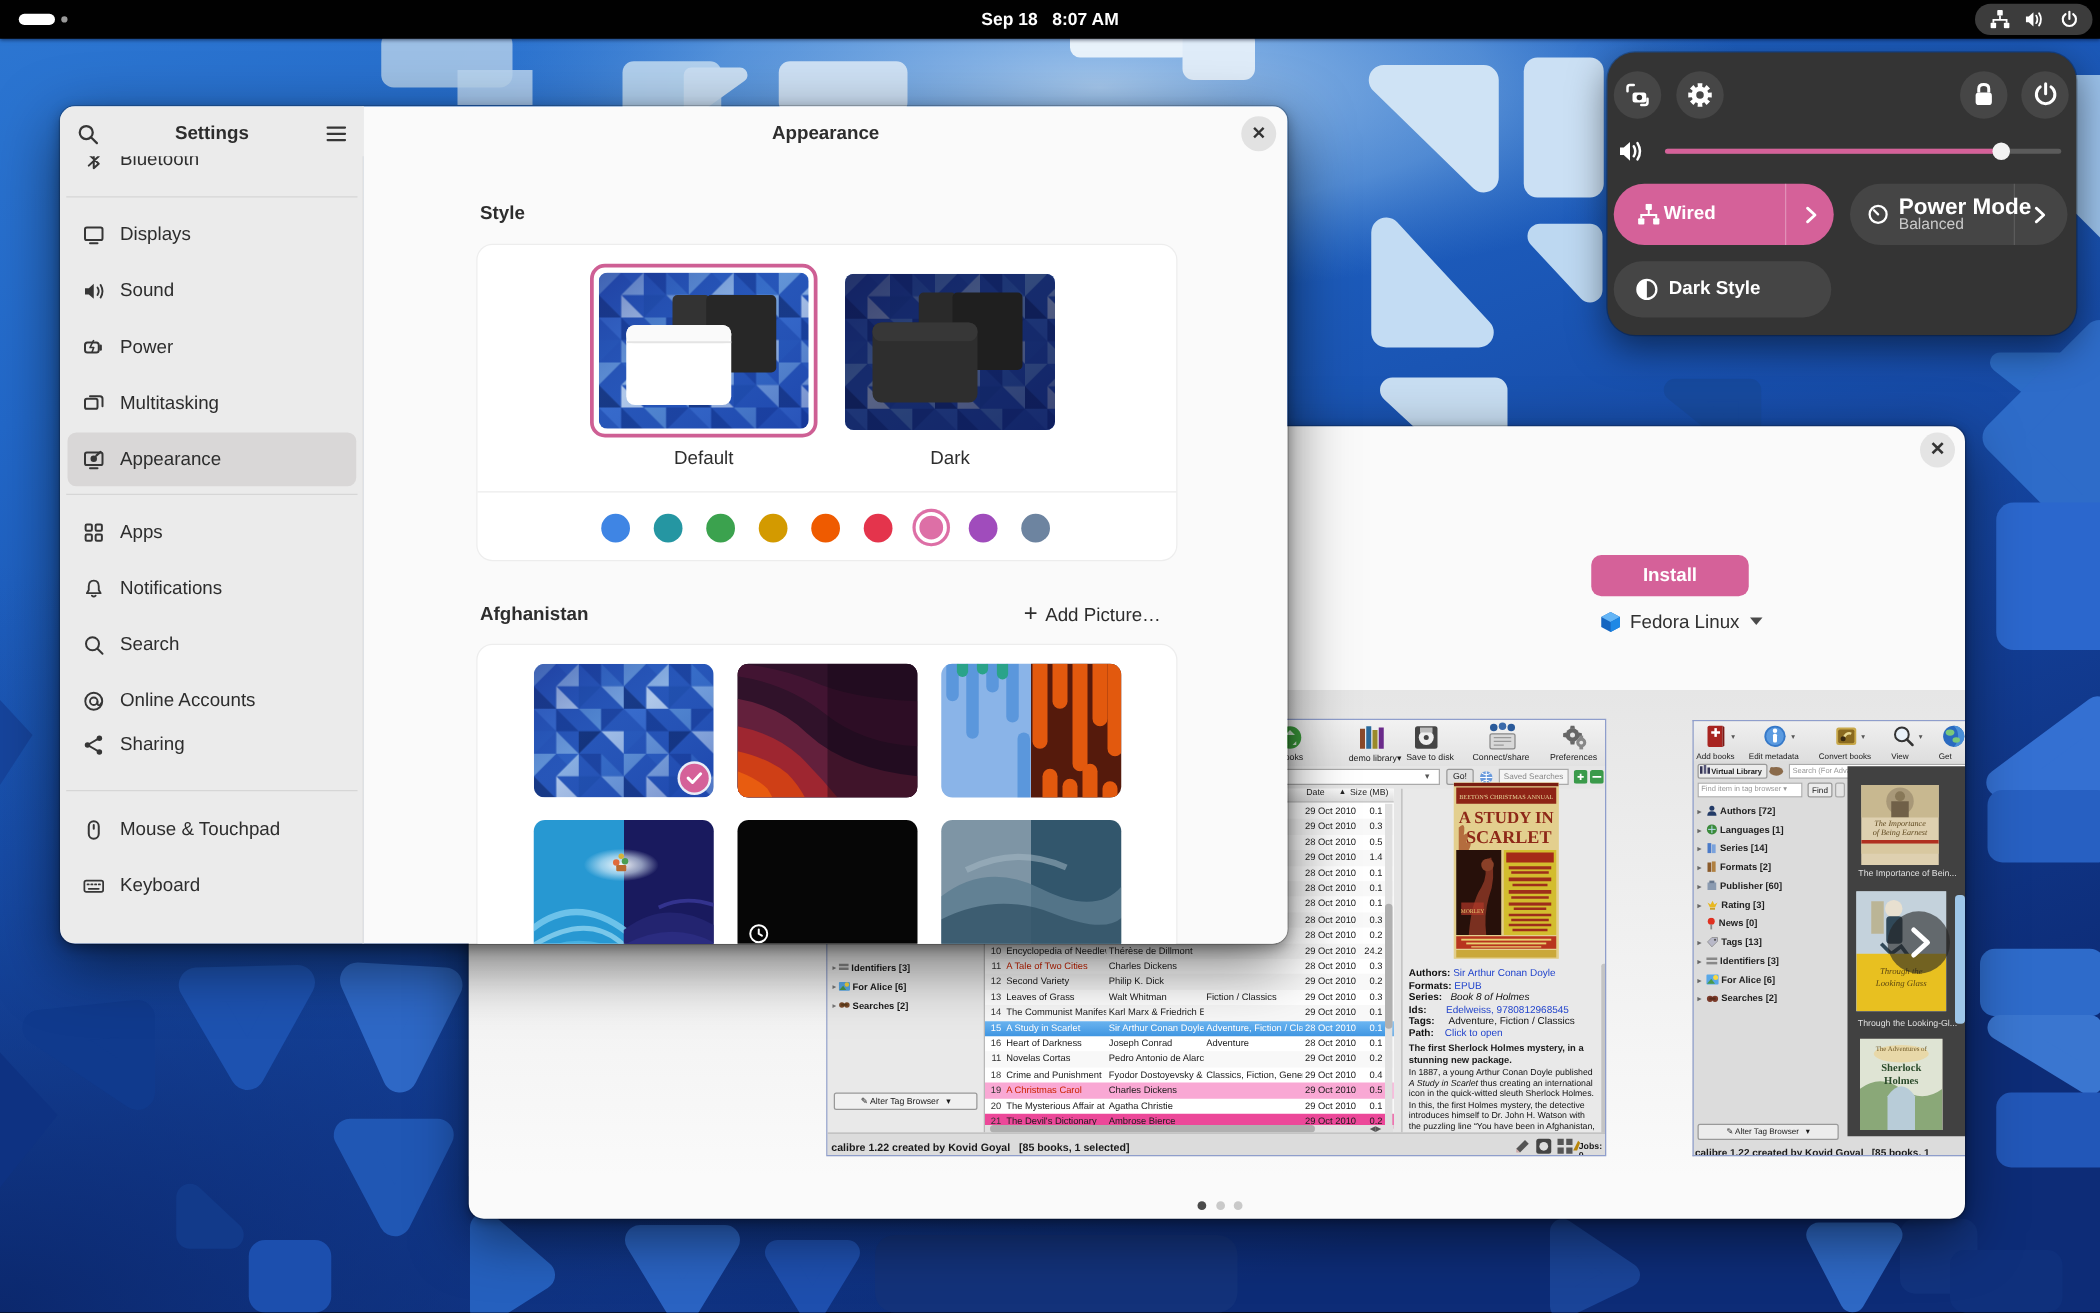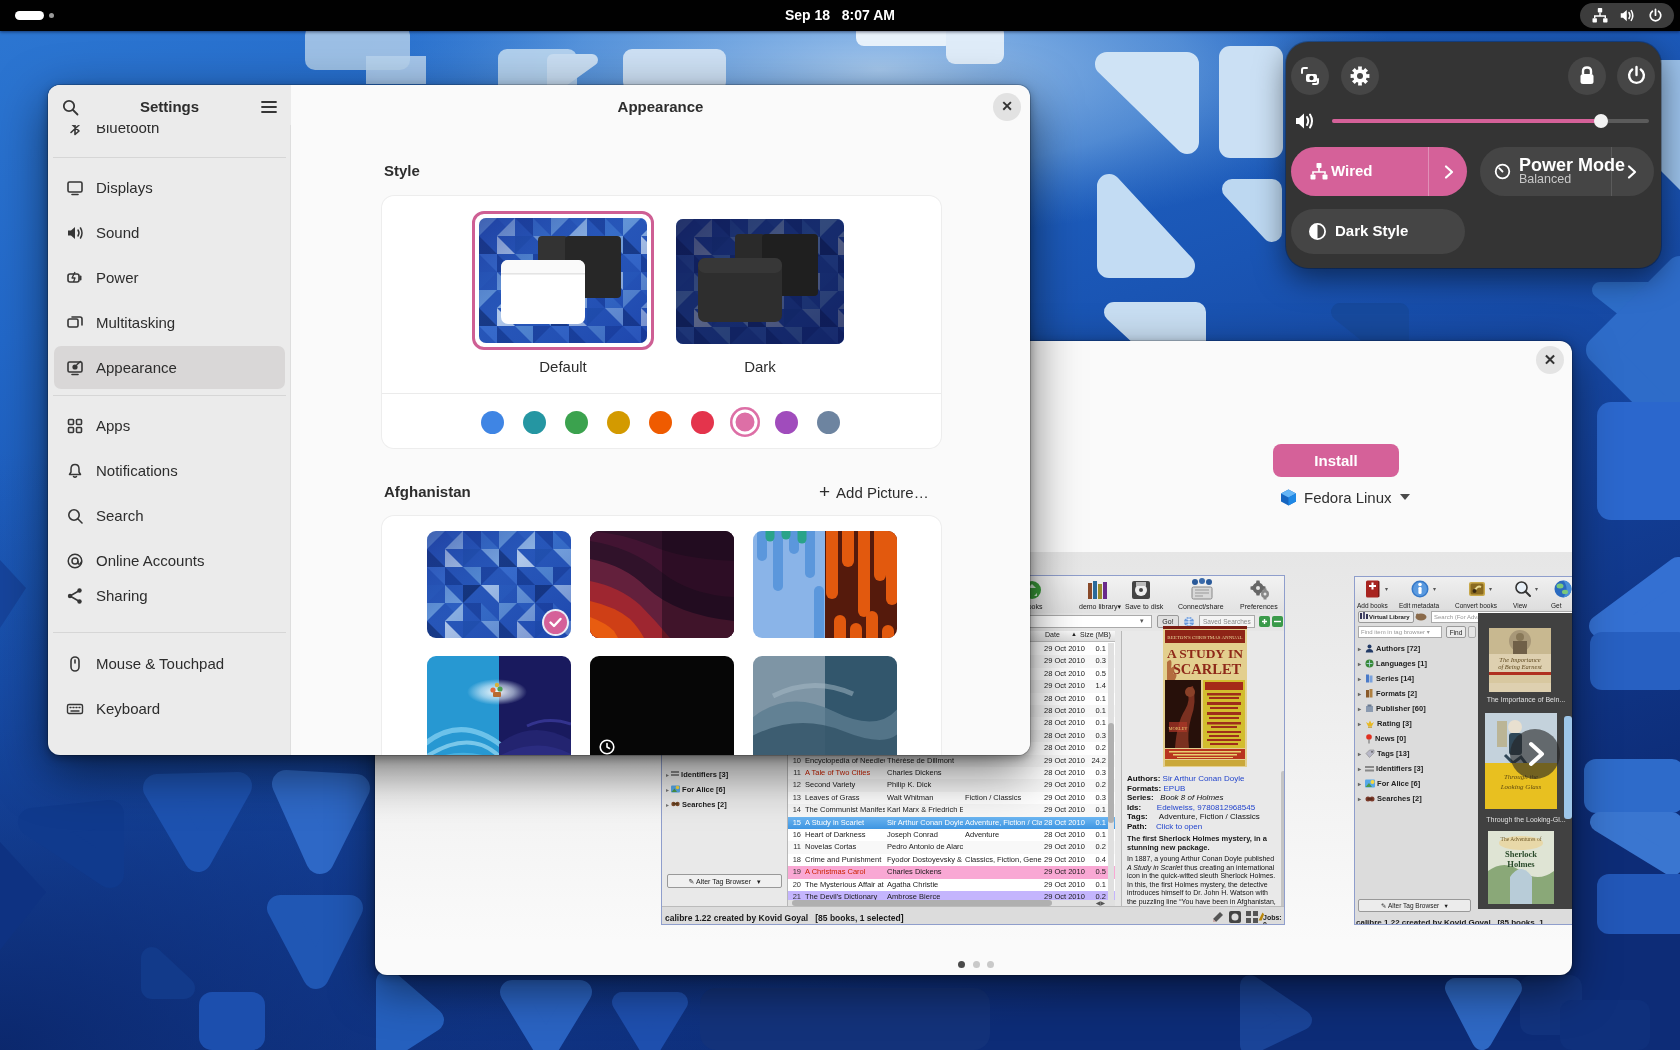--- a/index.html
+++ b/index.html
@@ -366,21 +366,21 @@
             <span class="dt">29 Oct 2010</span>
             <span class="sz">0.5</span>
           </div>
       <div class="tr1" style="top:247.6px">
             <span class="n">20</span>
             <span class="ti">The Mysterious Affair at Styles</span>
             <span class="au">Agatha Christie</span>
             <span class="dt">29 Oct 2010</span>
             <span class="sz">0.1</span>
           </div>
-      <div class="tr1" style="top:260px;background:#c4b5fd">
+      <div class="tr1" style="top:260px;background:#ec4899">
             <span class="n">21</span>
             <span class="ti">The Devil's Dictionary</span>
             <span class="au">Ambrose Bierce</span>
             <span class="dt">29 Oct 2010</span>
             <span class="sz">0.2</span>
           </div>
       <div class="abs" style="left:320px;top:12px;width:6px;height:258px;background:#e0e0e0">
             <div style="position:absolute;left:0;top:80px;width:6px;height:100px;background:#b0b0b0;border-radius:3px"></div>
           </div>
       <div class="abs" style="left:0;top:269px;width:327px;height:6px;background:#e0e0e0">

